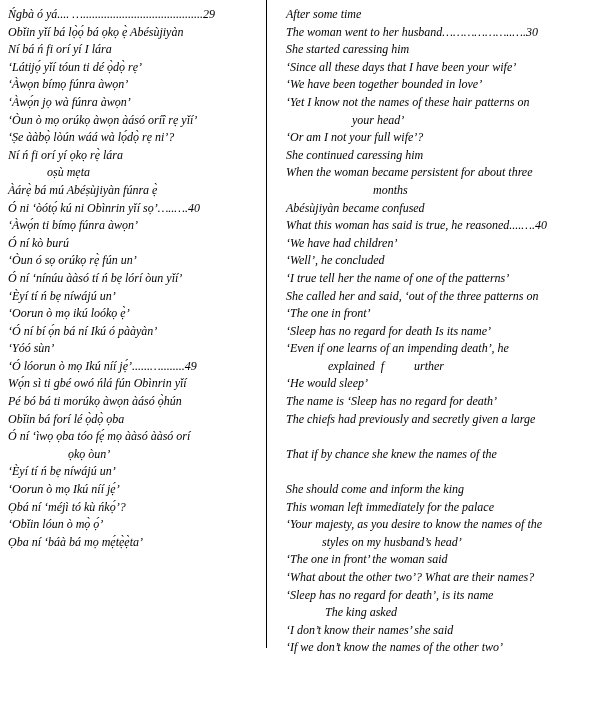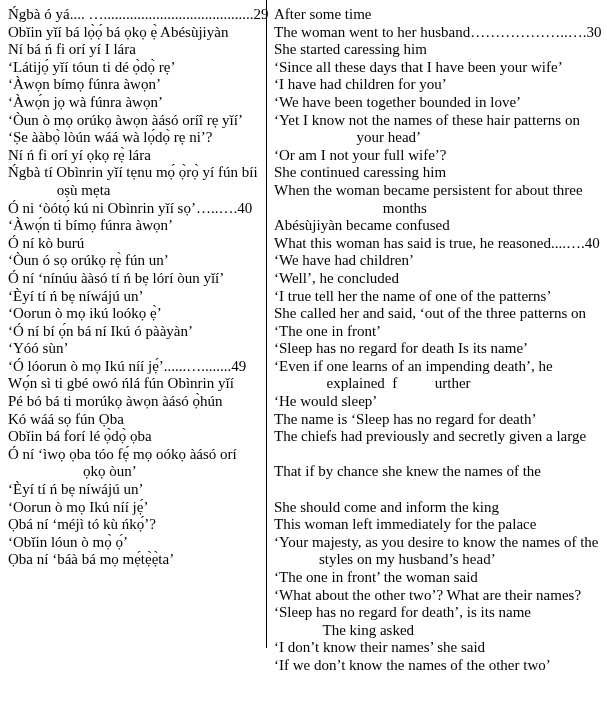--- a/index.html
+++ b/index.html
@@ -8,36 +8,37 @@
     width:607px;height:706px;
     background:#ffffff;
     box-sizing:border-box;
     padding-top:6px;
     display:flex;
     overflow:hidden;
     font-family:"Liberation Serif","DejaVu Serif",serif;
     color:#000;
   }
   .col{
-    font-size:15px;
+    font-size:12px;
     line-height:17.6px;
     flex:none;
+    font-style:italic;
   }
   .col .line{
     height:17.6px;
     white-space:pre;
     overflow:visible;
   }
   .left-col{
     width:258px;
     padding-left:8px;
   }
   .right-col{
     flex:1 1 auto;
-    padding-left:8px;
+    padding-left:20px;
   }
   .divider{
     position:absolute;
     left:266px;
     top:0;
     width:0;
     height:648px;
     border-left:1px solid #000;
   }
 </style>
@@ -48,51 +49,49 @@
   <div class="col left-col" id="left-col">
       <div class="line">Ńgbà ó yá.... …........................................29</div>
       <div class="line">Obǐin yǐí bá lọ̀ọ́ bá ọkọ ẹ̀ Abésùjiyàn</div>
       <div class="line">Ní bá ń fi orí yí I lára</div>
       <div class="line">‘Látijọ́ yǐí tóun ti dé ọ̀dọ̀ rẹ’</div>
       <div class="line">‘Àwọn bímọ fúnra àwọn’</div>
       <div class="line">‘Àwọ́n jọ wà fúnra àwọn’</div>
       <div class="line">‘Òun ò mọ orúkọ àwọn àásó oríî rẹ yǐí’</div>
       <div class="line">‘Ṣe ààbọ̀ lòún wáá wà lọ́dọ̀ rẹ ni’?</div>
       <div class="line">Ní ń fi orí yí ọkọ rẹ̀ lára</div>
-      <div class="line">Ńgbà tí Obìnrin yǐí tẹnu mọ́ ọ̀rọ̀ yí fún bíi</div>
       <div class="line">             oṣù mẹta</div>
+      <div class="line">Àárẹ̀ bá mú Abéṣùjiyàn fúnra ẹ̀</div>
       <div class="line">Ó ni ‘òótọ́ kú ni Obìnrin yǐí sọ’…..….40</div>
       <div class="line">‘Àwọ́n ti bímọ fúnra àwọn’</div>
       <div class="line">Ó ní kò burú</div>
       <div class="line">‘Òun ó sọ orúkọ rẹ̀ fún un’</div>
       <div class="line">Ó ní ‘nínúu ààsó tí ń bẹ lórí òun yǐí’</div>
       <div class="line">‘Èyí tí ń bẹ níwájú un’</div>
       <div class="line">‘Oorun ò mọ ikú loókọ ẹ̀’</div>
       <div class="line">‘Ó ní bí ọ́n bá ní Ikú ó pààyàn’</div>
       <div class="line">‘Yóó sùn’</div>
       <div class="line">‘Ó lóorun ò mọ Ikú níí jẹ́’......…........49</div>
       <div class="line">Wọ́n sì ti gbé owó ńlá fún Obìnrin yǐí</div>
       <div class="line">Pé bó bá ti morúkọ àwọn àásó ọ̀hún</div>
-      <div class="line">Kó wáá sọ fún Ọba</div>
       <div class="line">Obǐin bá forí lé ọ̀dọ̀ ọba</div>
-      <div class="line">Ó ní ‘ìwọ ọba tóo fẹ́ mọ oókọ àásó orí</div>
+      <div class="line">Ó ní ‘ìwọ ọba tóo fẹ́ mọ ààsó ààsó orí</div>
       <div class="line">                    ọkọ òun’</div>
       <div class="line">‘Èyí tí ń bẹ níwájú un’</div>
       <div class="line">‘Oorun ò mọ Ikú níí jẹ́’</div>
       <div class="line">Ọbá ní ‘méjì tó kù ńkọ́’?</div>
       <div class="line">‘Obǐin lóun ò mọ̀ ọ́’</div>
       <div class="line">Ọba ní ‘báà bá mọ mẹ́tẹ̀ẹ̀ta’</div>
     </div>
   <div class="divider"></div>
   <div class="col right-col" id="right-col">
       <div class="line">After some time</div>
       <div class="line">The woman went to her husband………………..….30</div>
       <div class="line">She started caressing him</div>
       <div class="line">‘Since all these days that I have been your wife’</div>
-      <div class="line">‘I have had children for you’</div>
       <div class="line">‘We have been together bounded in love’</div>
       <div class="line">‘Yet I know not the names of these hair patterns on</div>
       <div class="line">                      your head’</div>
       <div class="line">‘Or am I not your full wife’?</div>
       <div class="line">She continued caressing him</div>
       <div class="line">When the woman became persistent for about three</div>
       <div class="line">                             months</div>
       <div class="line">Abésùjiyàn became confused</div>
       <div class="line">What this woman has said is true, he reasoned....….40</div>
       <div class="line">‘We have had children’</div>

